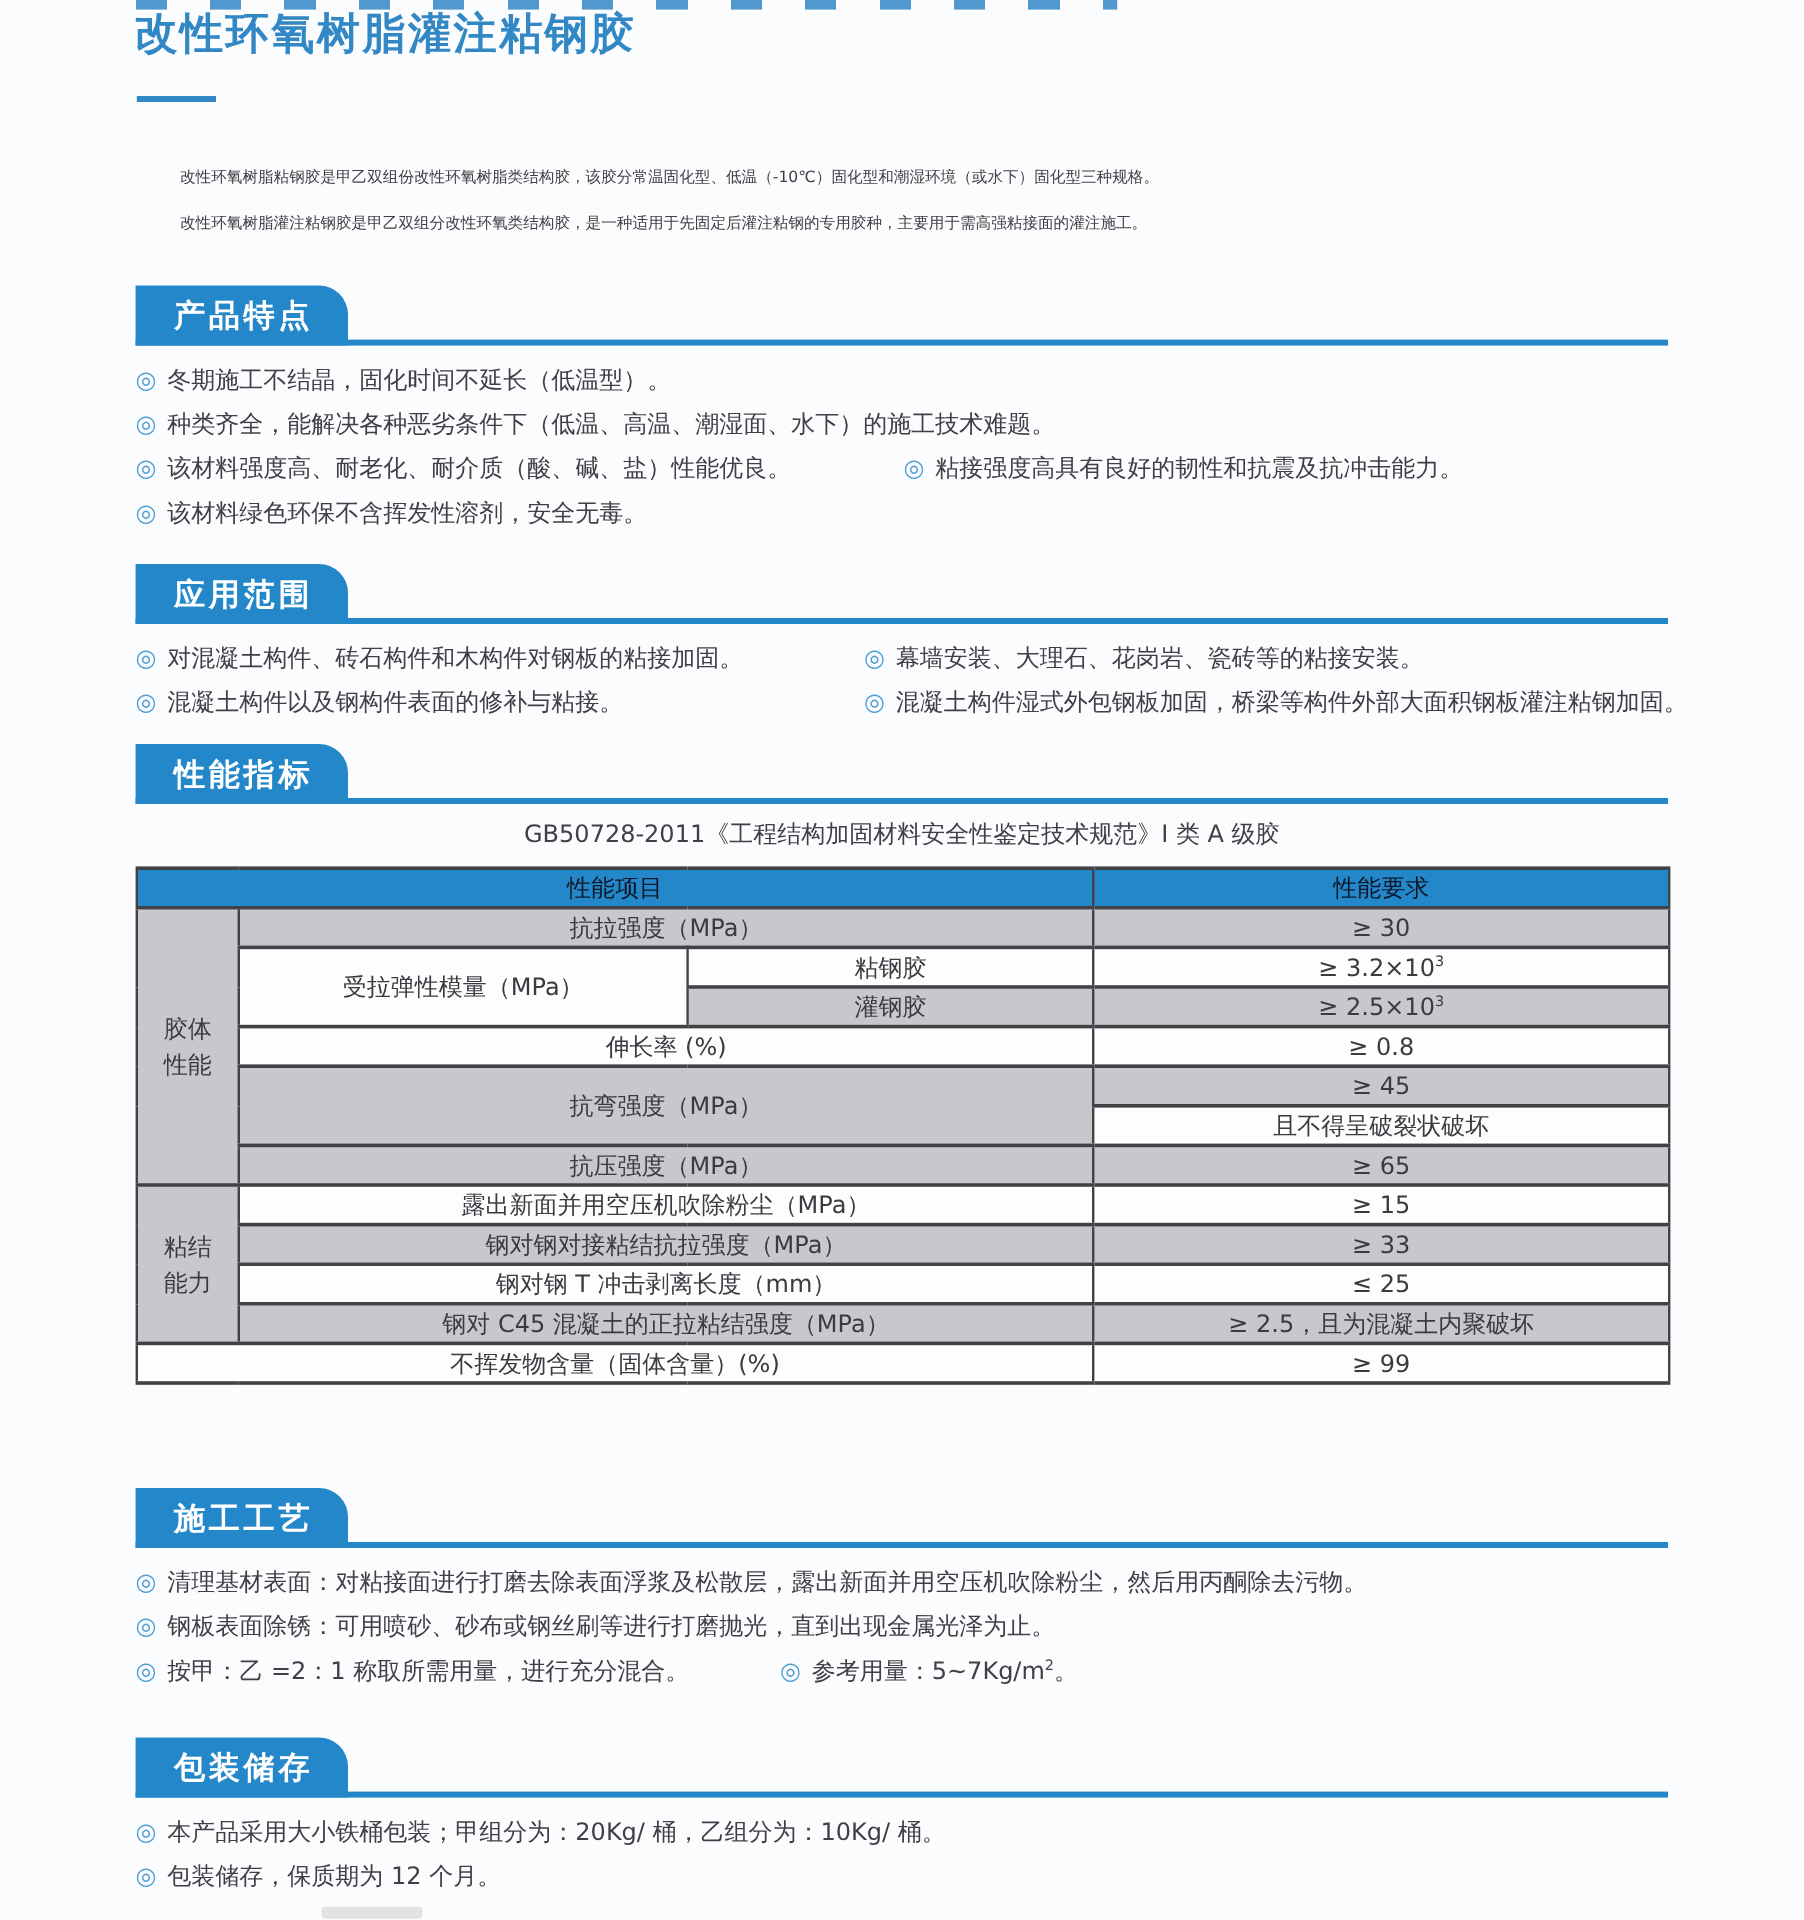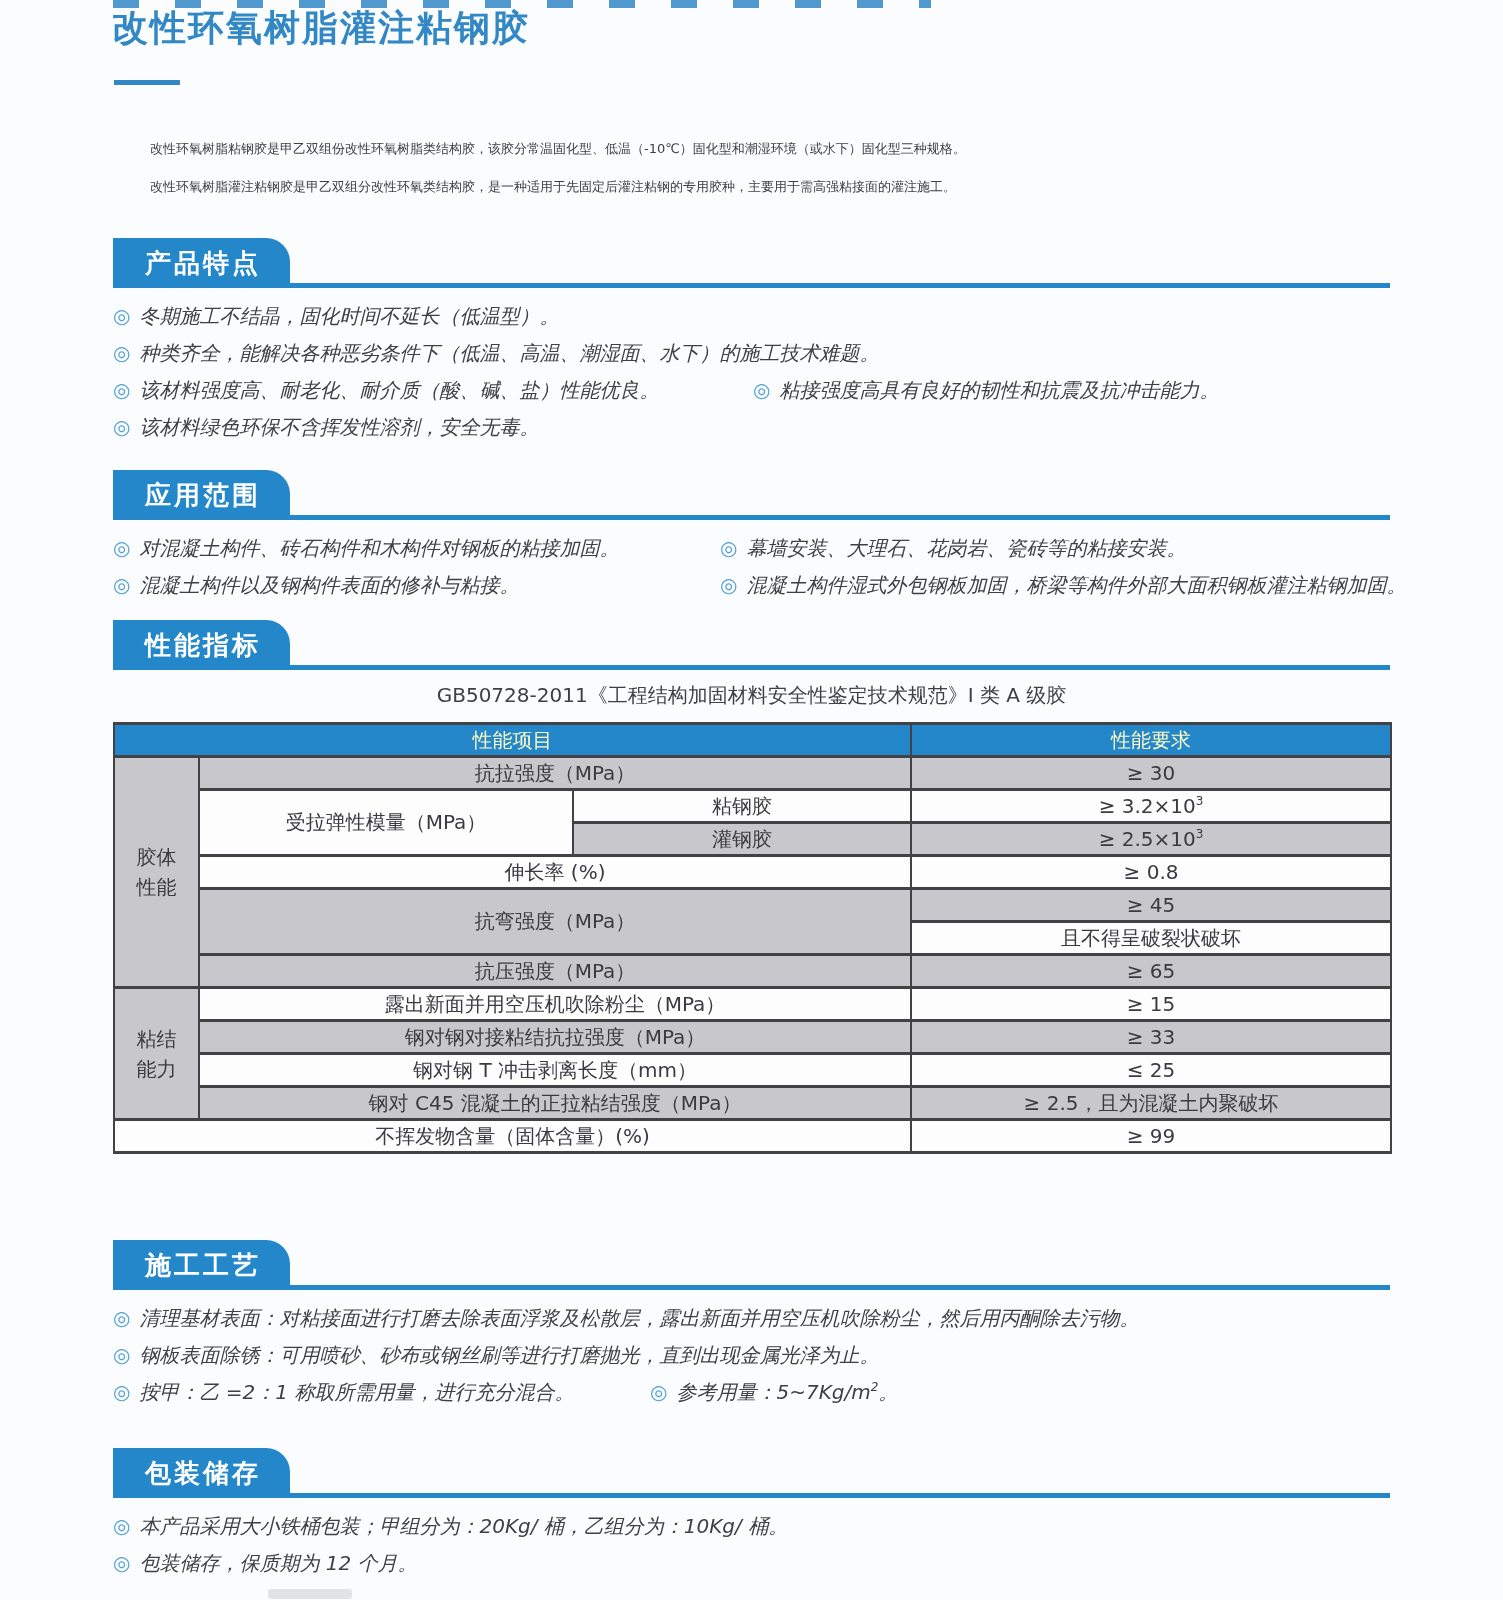--- a/index.html
+++ b/index.html
@@ -30,34 +30,34 @@
   .intro{position:absolute;top:130px;left:150px;width:1245px;font-size:13px;line-height:38px;}
   .intro div{white-space:nowrap;}
 
   .section-header{position:absolute;left:113px;width:1277px;height:50px;padding-left:32px;}
   .section-line{position:absolute;bottom:0;left:0;right:0;height:5px;background:var(--blue);}
   .section-tab{position:absolute;top:0;left:0;width:177px;height:50px;background:var(--blue);
     border-top-right-radius:24px;color:#fff;font-size:26px;font-weight:bold;letter-spacing:3px;
     display:flex;align-items:center;padding-left:32px;}
 
   .blist{position:absolute;left:113px;width:1300px;font-size:20px;}
-  .lrow{position:relative;height:37px;line-height:37px;white-space:nowrap;font-style:italic;}
+  .lrow{position:relative;height:37px;line-height:37px;white-space:nowrap;}
   .item{display:inline-block;}
   .item.abs{position:absolute;top:0;}
   .bullet{color:var(--bullet);margin-right:9px;font-size:20px;}
   sup{font-size:12px;line-height:0;}
 
   .perf-caption{position:absolute;top:682px;left:113px;width:1277px;text-align:center;
     font-size:20px;color:var(--ink);}
 
   table.perf{position:absolute;top:722px;left:113px;width:1277px;border-collapse:collapse;
     table-layout:fixed;font-size:20px;color:#3A3A40;}
   table.perf th,table.perf td{border:2px solid var(--bd);border-top-width:3px;border-bottom-width:3px;
     height:33px;text-align:center;vertical-align:middle;overflow:hidden;}
-  table.perf th{background:var(--blue);color:#fef9c3;font-weight:normal;}
+  table.perf th{background:var(--blue);color:#0f172a;font-weight:normal;}
   td.gray{background:var(--gray-cell);}
   td.white{background:var(--white-cell);}
   td.group{padding:0 16px;line-height:30px;font-size:20px;}
 </style>
 </head>
 <body>
 
 <div class="page">
 
   <div class="top-frag"></div>

